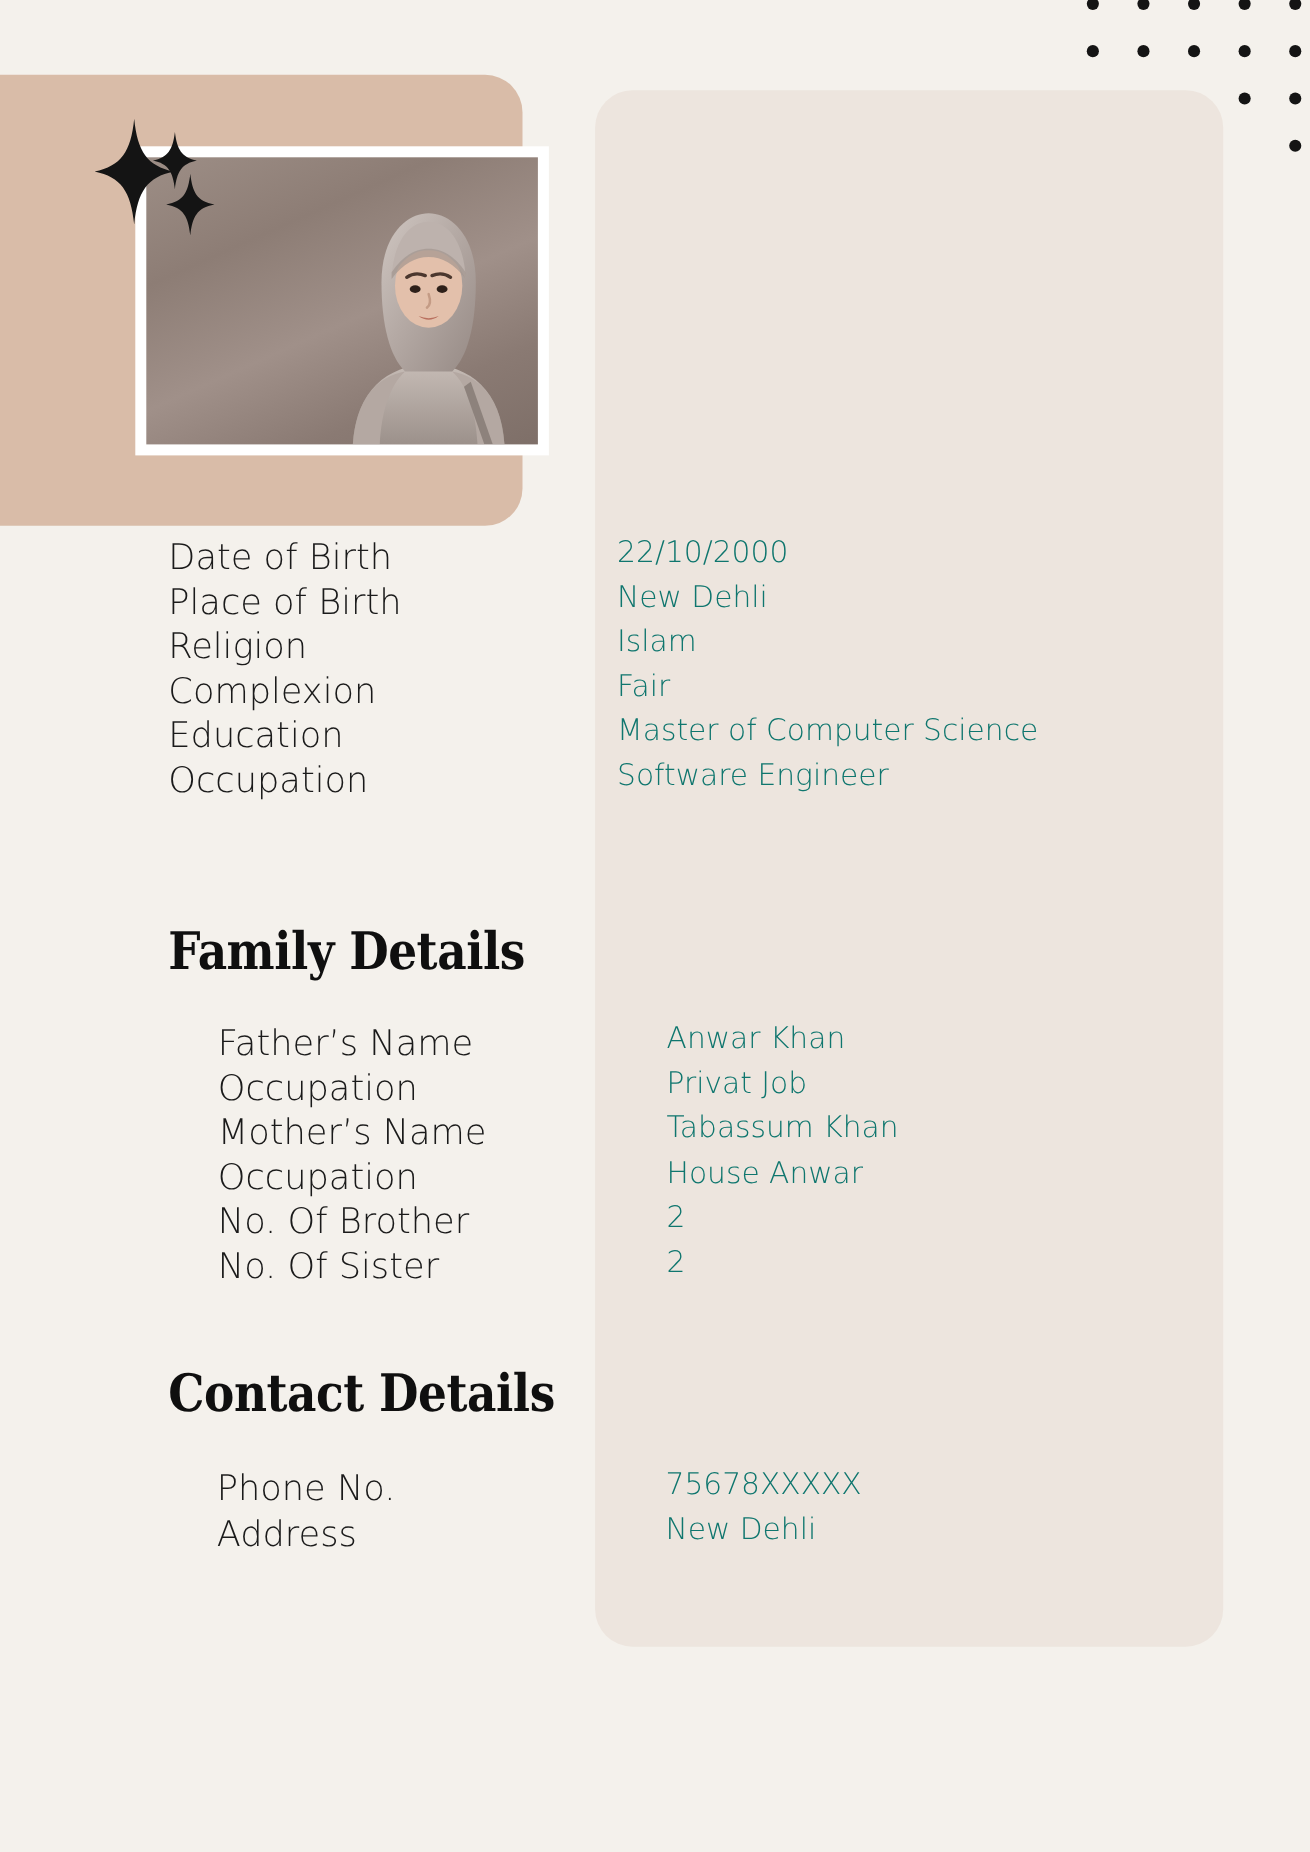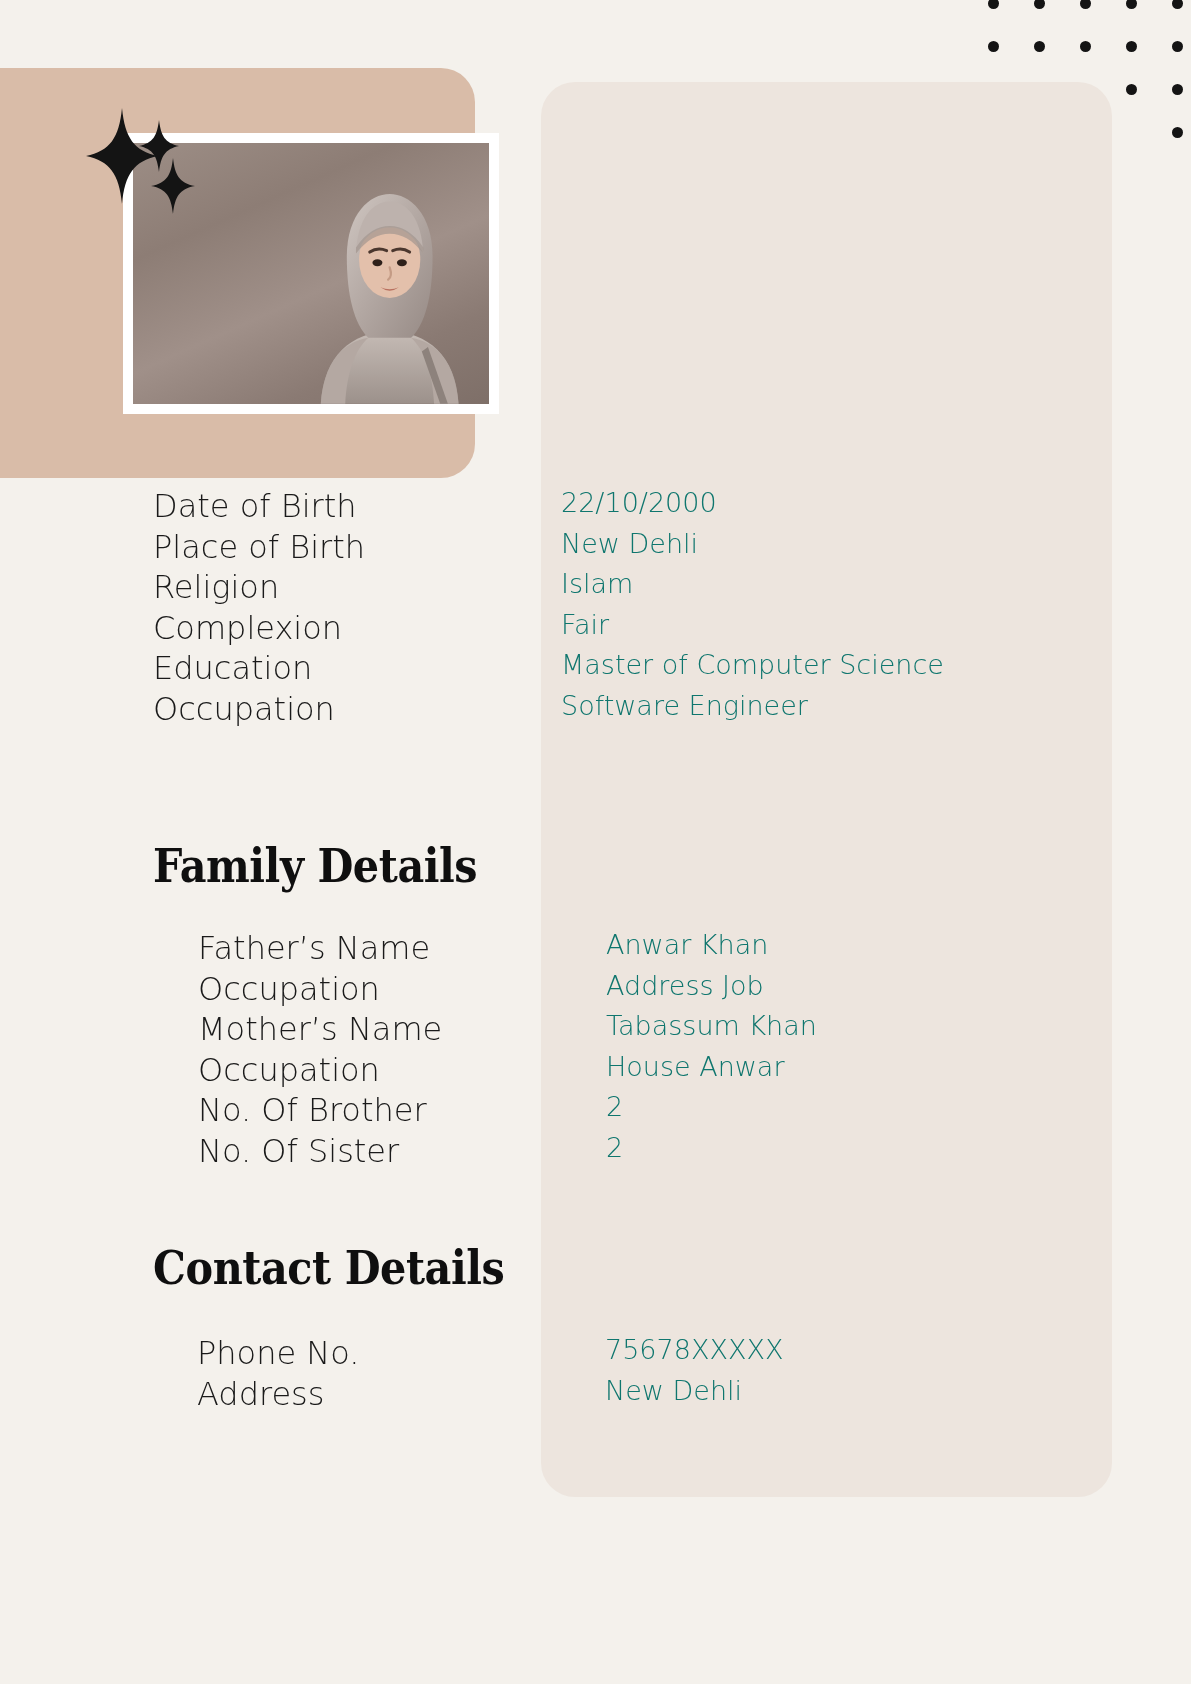--- a/index.html
+++ b/index.html
@@ -281,21 +281,21 @@
     </div>
 
   <div class="section-heading heading-family">Family Details</div>
   <div class="rows block-family" id="familyRows">
       <div class="row">
         <div class="label">Father’s Name</div>
         <div class="value">Anwar Khan</div>
       </div>
       <div class="row">
         <div class="label">Occupation</div>
-        <div class="value">Address Job</div>
+        <div class="value">Privat Job</div>
       </div>
       <div class="row">
         <div class="label">Mother’s Name</div>
         <div class="value">Tabassum Khan</div>
       </div>
       <div class="row">
         <div class="label">Occupation</div>
         <div class="value">House Anwar</div>
       </div>
       <div class="row">

